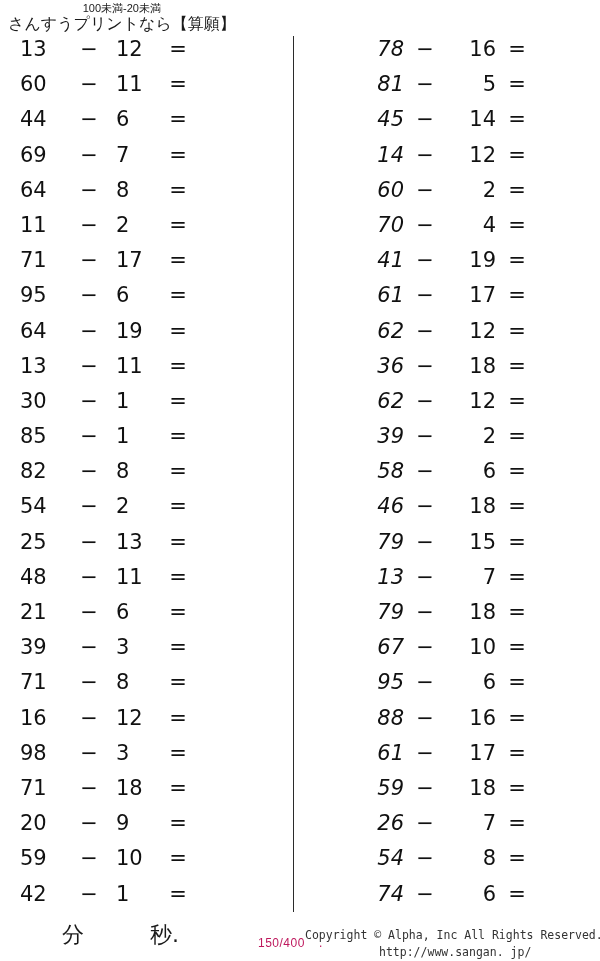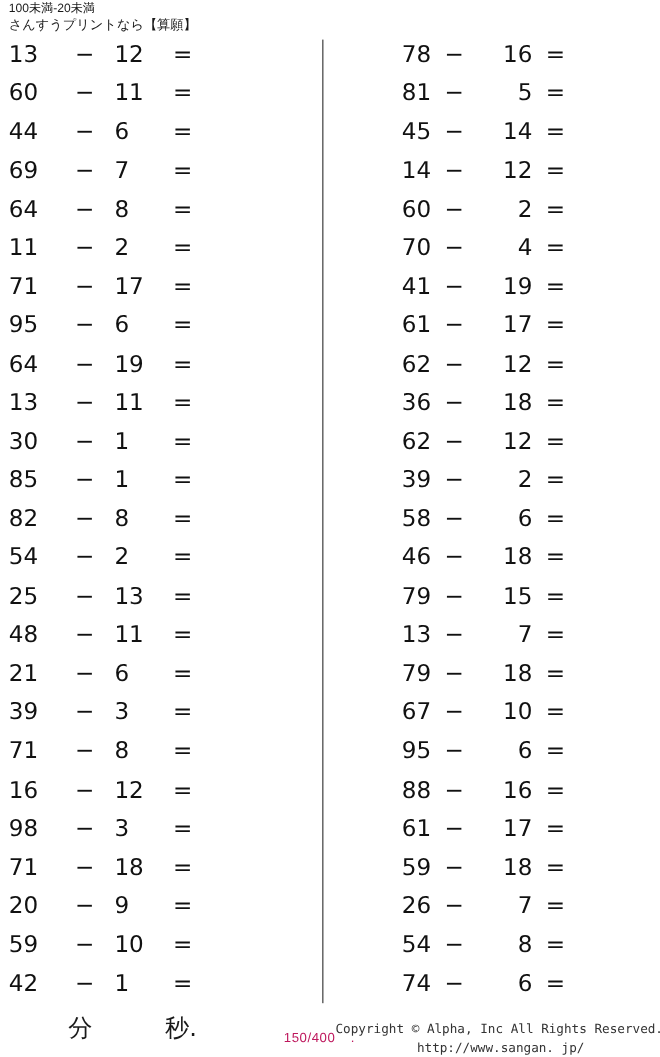--- a/index.html
+++ b/index.html
@@ -20,43 +20,45 @@
     width: 600px;
     height: 961px;
     box-sizing: border-box;
   }
   
   .header {
     position: absolute;
     top: 2px;
     left: 8px;
     line-height: 1.18;
+    text-align: center;
   }
   .header .title-line1 {
     font-size: 11px;
     letter-spacing: 0px;
     white-space: nowrap;
   }
   .header .title-line2 {
-    font-size: 12px;
+    font-size: 16px;
     white-space: nowrap;
   }
   
   .columns {
     position: absolute;
     top: 32px;
     left: 0;
     width: 600px;
     height: 880px;
   }
   .col {
     position: absolute;
     top: 0;
     width: 290px;
     height: 880px;
+    padding-left: 12px;
   }
   .col-left  { left: 0px; }
   .col-right { left: 300px; }
 
   .divider {
     position: absolute;
     left: 293px;
     top: 4px;
     width: 1px;
     height: 876px;
@@ -75,21 +77,21 @@
     font-weight: 400;
     color: #111;
     line-height: 35.2px;
     top: 0;
   }
   .col-left .a  { left: 8px;   width: 40px; text-align: left; }
   .col-left .op { left: 68px;  width: 18px; text-align: center; }
   .col-left .b  { left: 104px; width: 40px; text-align: left; }
   .col-left .eq { left: 157px; width: 18px; text-align: center; }
 
-  .col-right .a  { left: 48px;  width: 44px; text-align: right; }
+  .col-right .a  { left: 48px;  width: 44px; text-align: right; font-style: italic; }
   .col-right .op { left: 104px; width: 18px; text-align: center; }
   .col-right .b  { left: 140px; width: 44px; text-align: right; }
   .col-right .eq { left: 196px; width: 18px; text-align: center; }
 
   
   .footer-time {
     position: absolute;
     left: 0;
     top: 920px;
     width: 290px;

